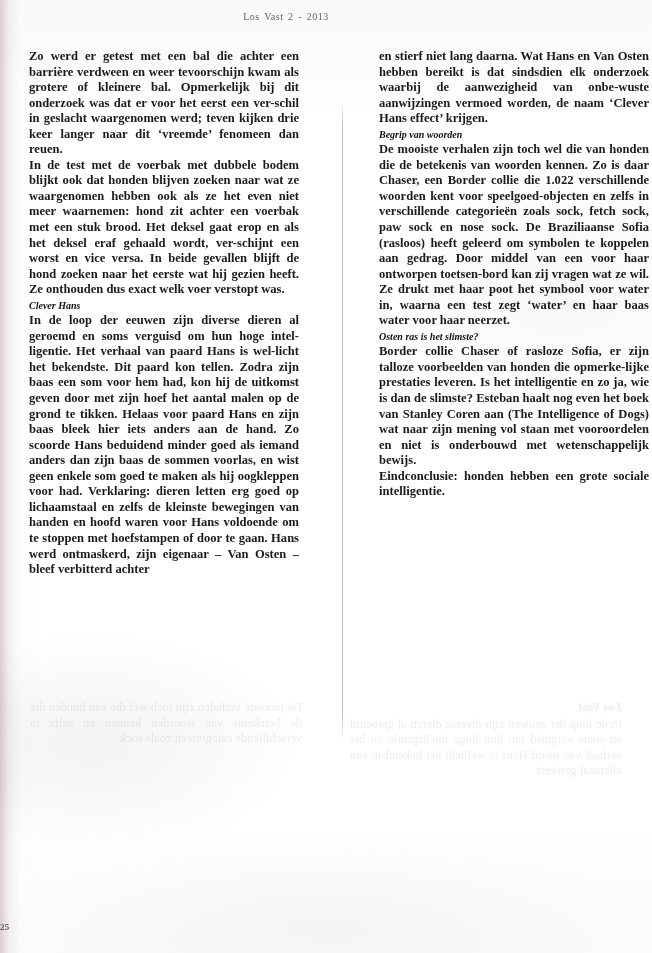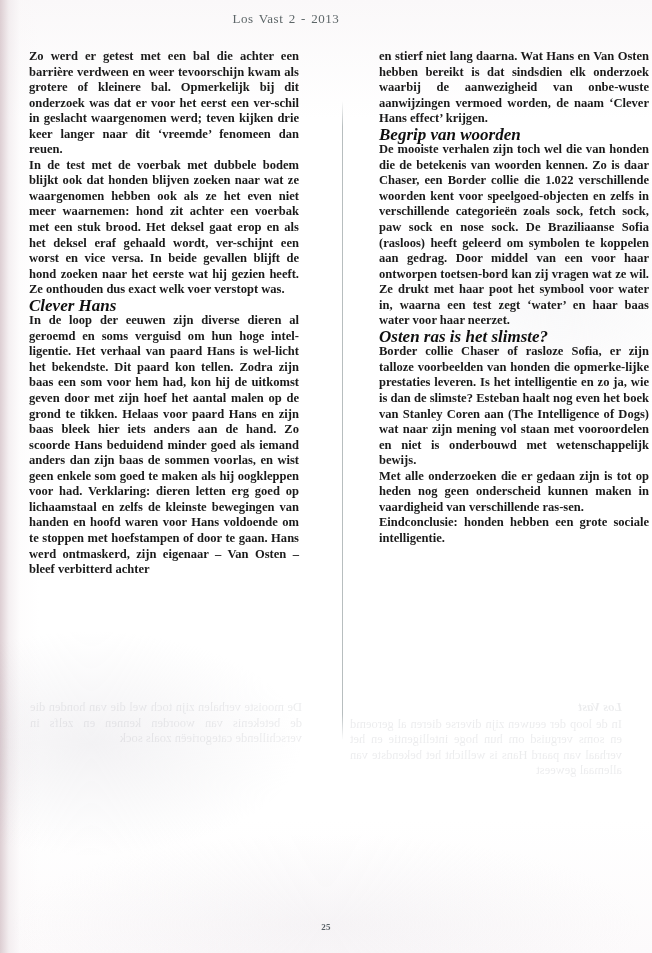--- a/index.html
+++ b/index.html
@@ -33,21 +33,21 @@
     -webkit-font-smoothing: antialiased;
   }
 
   
   .running-head {
     position: absolute;
     top: 11px;
     left: 0;
     width: 572px;
     text-align: center;
-    font-size: 13px;
+    font-size: 10px;
     letter-spacing: 0.55px;
     color: #5d6668;
     word-spacing: 1.5px;
   }
 
   
   .columns {
     position: absolute;
     top: 49px;
     left: 29px;
@@ -82,21 +82,21 @@
     line-height: 15.55px;
     text-align: justify;
     text-justify: inter-word;
     hyphens: manual;
     color: #1a1a1a;
     font-weight: bold;
   }
 
   h2.heading {
     margin: 0;
-    font-size: 17px;
+    font-size: 10px;
     line-height: 15.55px;
     font-weight: bold;
     font-style: italic;
     color: #101010;
   }
 
   .space-before { margin-top: 15.5px; }
   .space-before-half { margin-top: 7px; }
 
   
@@ -130,21 +130,20 @@
     display: block;
     margin-bottom: 1px;
   }
 
   
   .folio {
     position: absolute;
     top: 922px;
     left: 0;
     width: 652px;
-    text-align: center;
     font-size: 9px;
     color: #586166;
     letter-spacing: 0.3px;
     font-weight: bold;
   }
 
   
   .paper-noise {
     position: absolute;
     inset: 0;
@@ -186,21 +185,20 @@
       <p class="body">en stierf niet lang daarna. Wat Hans en Van Osten hebben bereikt is dat sindsdien elk onderzoek waarbij de aanwezigheid van onbe-wuste aanwijzingen vermoed worden, de naam ‘Clever Hans effect’ krijgen.</p>
 
       <h2 class="heading space-before-half">Begrip van woorden</h2>
 
       <p class="body">De mooiste verhalen zijn toch wel die van honden die de betekenis van woorden kennen. Zo is daar Chaser, een Border collie die 1.022 verschillende woorden kent voor speelgoed-objecten en zelfs in verschillende categorieën zoals sock, fetch sock, paw sock en nose sock. De Braziliaanse Sofia (rasloos) heeft geleerd om symbolen te koppelen aan gedrag. Door middel van een voor haar ontworpen toetsen-bord kan zij vragen wat ze wil. Ze drukt met haar poot het symbool voor water in, waarna een test zegt ‘water’ en haar baas water voor haar neerzet.</p>
 
       <h2 class="heading space-before-half">Osten ras is het slimste?</h2>
 
       <p class="body">Border collie Chaser of rasloze Sofia, er zijn talloze voorbeelden van honden die opmerke-lijke prestaties leveren. Is het intelligentie en zo ja, wie is dan de slimste? Esteban haalt nog even het boek van Stanley Coren aan (The Intelligence of Dogs) wat naar zijn mening vol staan met vooroordelen en niet is onderbouwd met wetenschappelijk bewijs.</p>
 
-      <p class="body">Met alle onderzoeken die er gedaan zijn is tot op heden nog geen onderscheid kunnen maken in vaardigheid van verschillende ras-sen.</p>
 
       <p class="body space-before">Eindconclusie: honden hebben een grote sociale intelligentie.</p>
 
     </div>
   </div>
 
   <div class="showthrough" aria-hidden="true">
     <div class="st-col st-left">
       <span class="st-head">Los Vast</span>
       <span>In de loop der eeuwen zijn diverse dieren al geroemd en soms verguisd om hun hoge intelligentie en het verhaal van paard Hans is wellicht het bekendste van allemaal geweest</span>

